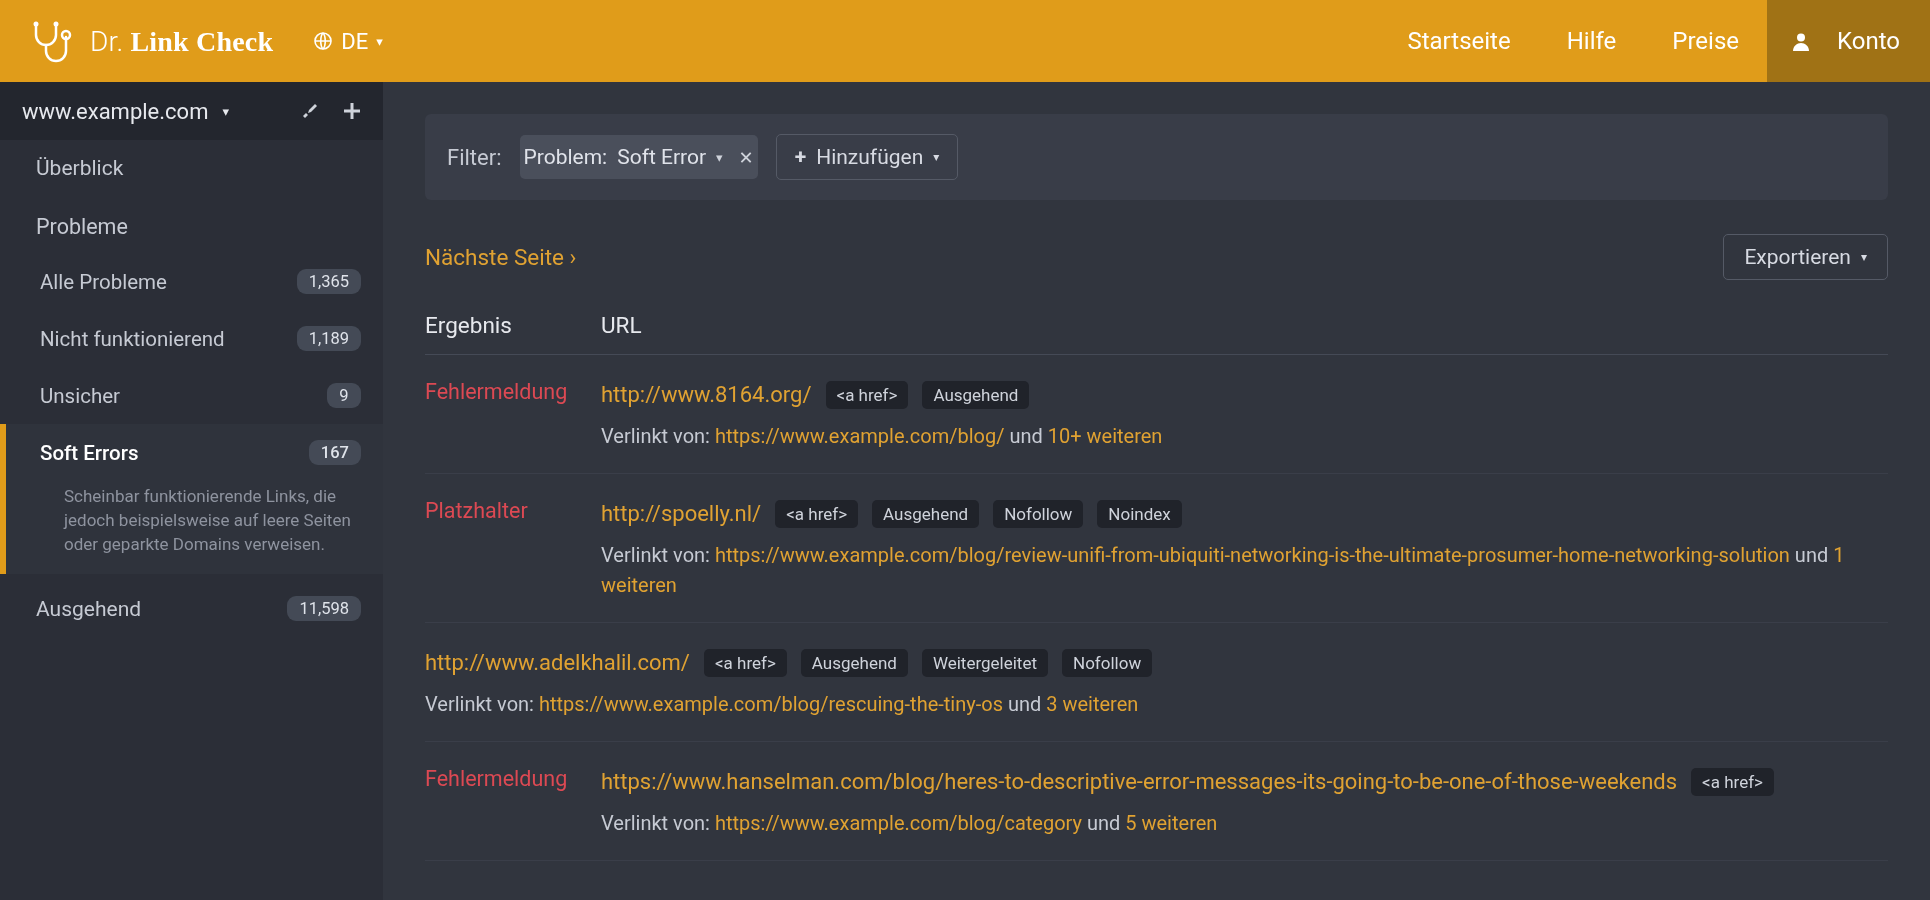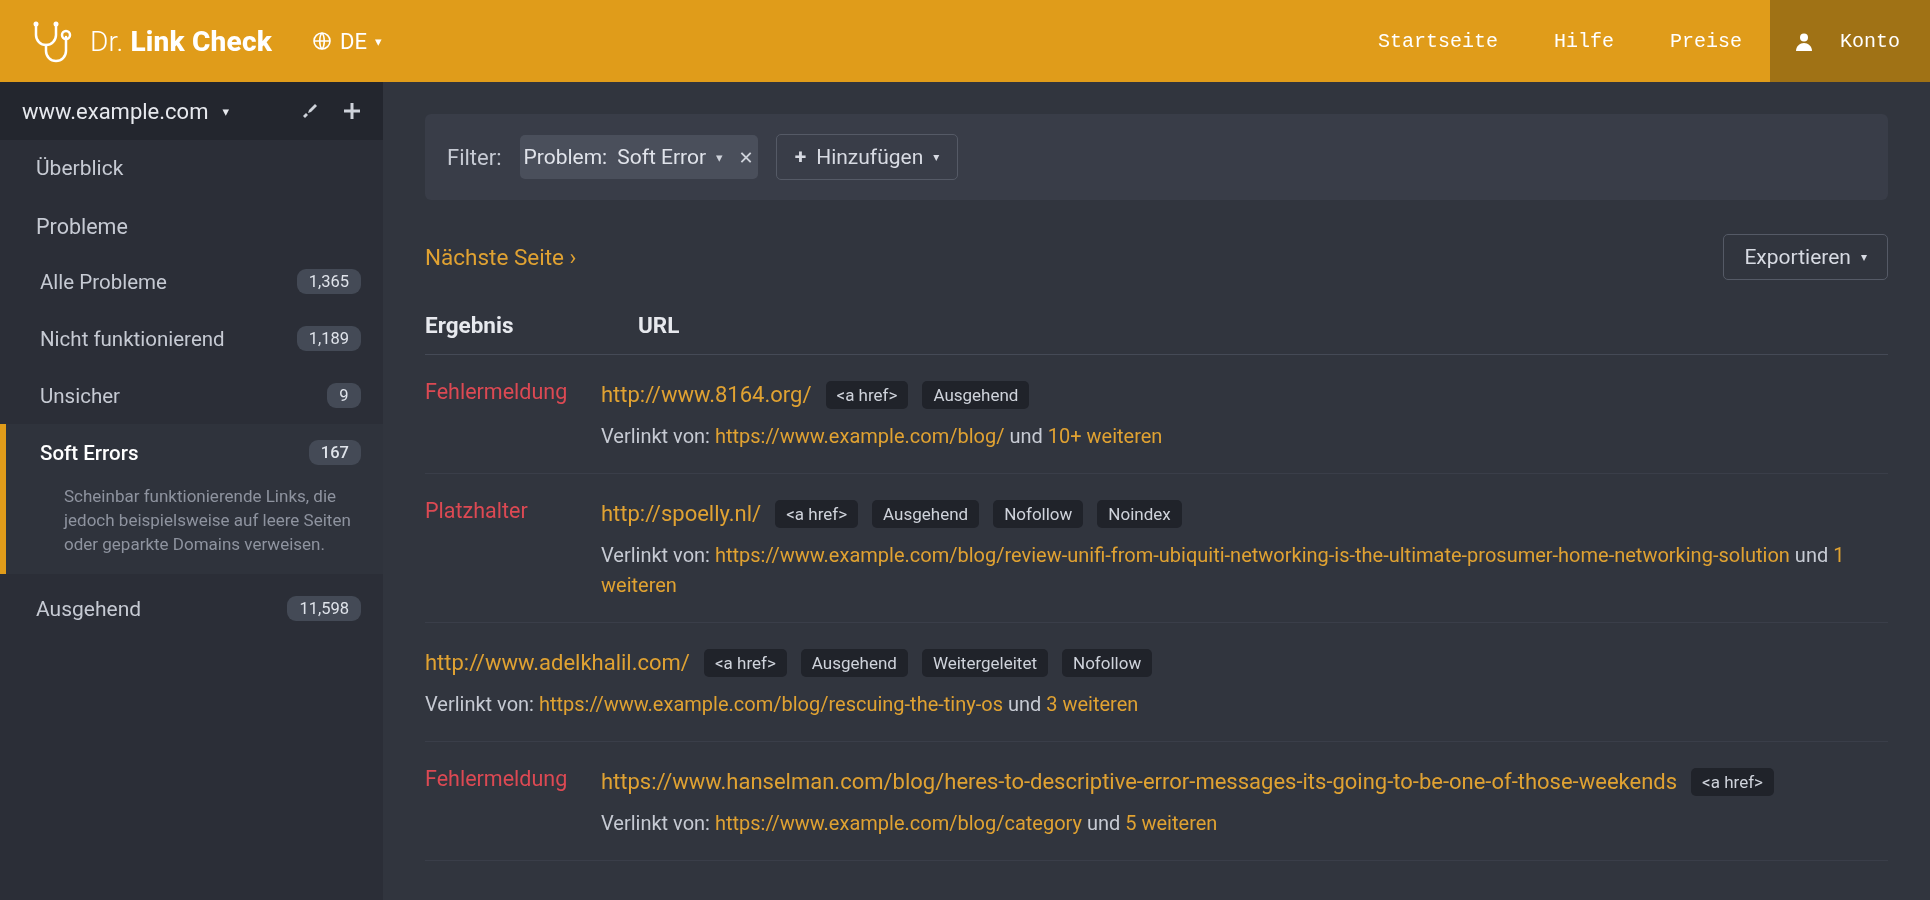--- a/index.html
+++ b/index.html
@@ -20,29 +20,29 @@
     color: #fff;
   }
   .logo-wrap {
     display: flex;
     align-items: center;
     padding-left: 28px;
     gap: 18px;
   }
   .stetho-icon svg { display:block; }
   .logo-text { font-size: 28px; color:#fff; font-weight:300; letter-spacing:.2px;}
-  .logo-text .bold { font-weight:800; }
+  .logo-text .bold { font-weight:800;font-family:Liberation Serif, serif; }
   .lang {
     display:flex; align-items:center; gap:8px; margin-left:40px; font-size:22px; color:#fff; cursor:pointer;
   }
   .nav {
     margin-left:auto; display:flex; align-items:stretch; height:100%;
   }
   .nav a {
-    display:flex; align-items:center; padding:0 28px; color:#fff; text-decoration:none; font-size:20px; cursor:pointer;font-family:Liberation Mono, monospace;
+    display:flex; align-items:center; padding:0 28px; color:#fff; text-decoration:none; font-size:24px; cursor:pointer;
   }
   .nav a.account { background:#a07215; padding:0 30px 0 24px; display:flex; gap:26px;}
   
   .layout { display:flex; height: calc(900px - 82px); }
   .sidebar {
     width: 383px;
     background:#2b2e37;
     color:#c6cad3;
     overflow-y:auto;
     border-right: none;
@@ -88,22 +88,22 @@
   .chip .close { color:#cfd3db; font-size:18px; margin-left:6px;}
   .add-btn {
     border:1px solid #555a66; background:transparent; border-radius:5px; padding:10px 18px; display:flex; align-items:center; gap:10px; font-size:21px; color:#d7dae2; cursor:pointer;
   }
   .pager-row { display:flex; align-items:center; margin-top:34px; justify-content:space-between;}
   .next-link { color:#e0a232; font-size:22.5px; text-decoration:none; cursor:pointer;}
   .export-btn {
     border:1px solid #555a66; background:transparent; border-radius:5px; padding:10px 20px; color:#d7dae2; font-size:21px; display:flex; align-items:center; gap:10px; cursor:pointer;
   }
   .table-head {
-    display:flex; margin-top:32px; font-size:22.5px; color:#e7e9ee; font-weight:700;
-    border-bottom:1px solid #454a56; padding-bottom:16px;gap:37px;
+    display:flex; margin-top:32px; font-size:22.5px; color:#e7e9ee; font-weight:400;
+    border-bottom:1px solid #454a56; padding-bottom:16px;
   }
   .col-result { width:176px; }
   .col-url { flex:1; }
   .rows { }
   .row { display:flex; padding:24px 0 22px 0; border-bottom:1px solid #3a3e49; }
   .result-type { color:#dc4953; font-size:21.5px; width:176px; }
   .url-cell { flex:1; }
   .url-line { display:flex; align-items:center; flex-wrap:wrap; gap:14px; }
   .url { color:#e0a232; font-size:22px; text-decoration:none; cursor:pointer; word-break:break-all; line-height:1.45;}
   .tag {

